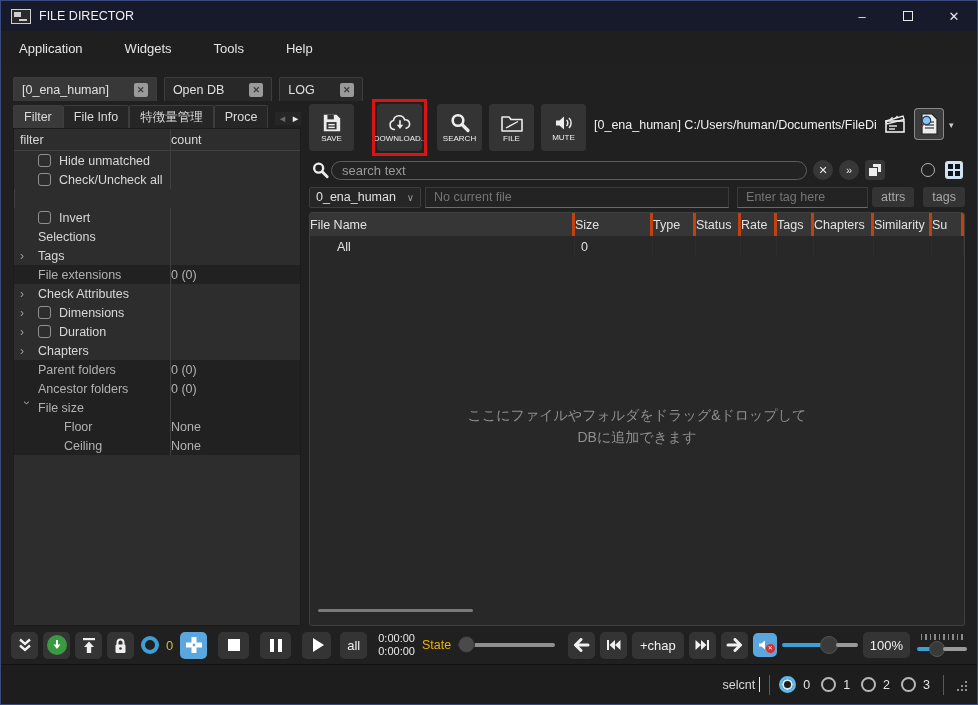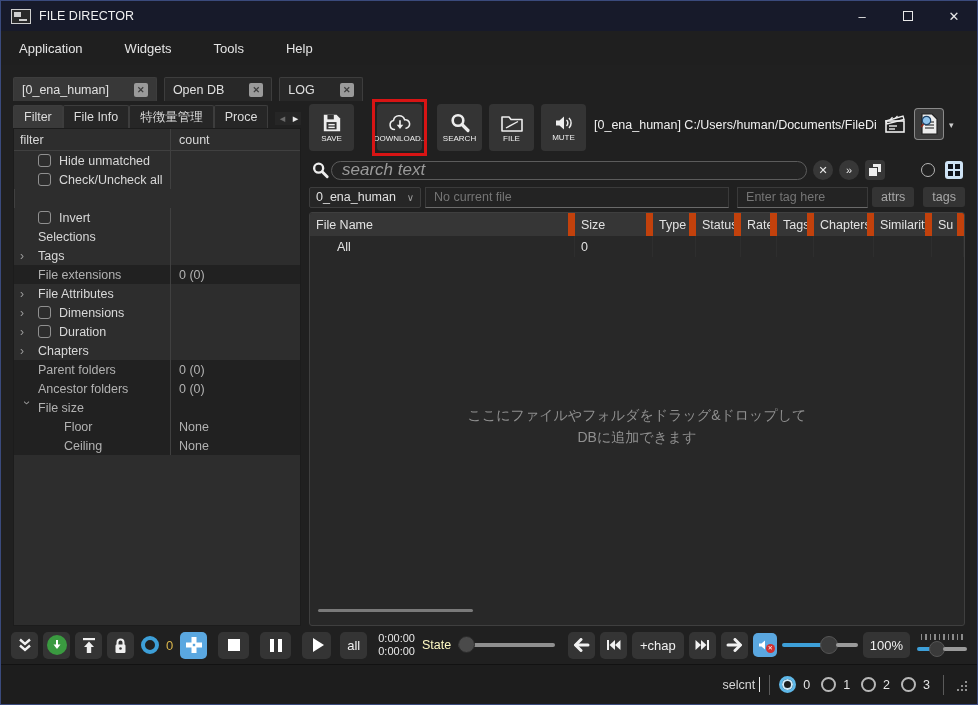--- a/index.html
+++ b/index.html
@@ -38,21 +38,21 @@
   .ptab-arrows { position:absolute; right:0; bottom:3px; display:flex; gap:2px; background:#262626; padding-left:2px; }
   .parrow { width:11px; text-align:center; font-size:11px; color:#e8e8e8; }
   .parrow.dim { color:#6a6a6a; }
   .tree { flex:1; background:#2d2d2d; border:1px solid #1c1c1c; overflow:hidden; display:flex; flex-direction:column; font-size:12.5px; }
   .thead { height:22px; display:flex; align-items:center; border-bottom:1px solid #404040; flex:none; }
   .thead .fcol { color:#d8d8d8; }
   .trow { height:19px; display:flex; align-items:center; flex:none; }
   .trow.dark { background:#212121; }
   .trow.dark .lbl, .trow.dark .ccol { color:#b2b2b2; }
   .fcol { width:156px; display:flex; align-items:center; padding-left:6px; height:100%; flex:none; overflow:hidden; white-space:nowrap; }
-  .ccol { flex:1; border-left:1px solid #404040; padding-left:8px; height:100%; display:flex; align-items:center; color:#cccccc; overflow:hidden; white-space:nowrap; }
+  .ccol { flex:1; border-left:1px solid #404040; height:100%; display:flex; align-items:center; color:#cccccc; overflow:hidden; white-space:nowrap; }
   .thead .ccol { color:#d8d8d8; }
   .sp18 { width:18px; flex:none; }
   .chev { width:18px; flex:none; color:#9a9a9a; font-size:12px; }
   .chev.exp { transform:rotate(90deg); transform-origin:40% 50%; display:inline-block; width:18px; }
   .cbox { width:13px; height:13px; border:1px solid #909090; border-radius:3px; margin-right:8px; flex:none; background:#2d2d2d; }
   .ind2 { width:26px; flex:none; }
 
   
   .right { flex:1; display:flex; flex-direction:column; min-width:0; }
   .toolbar { height:52px; display:flex; align-items:flex-start; flex:none; }
@@ -60,21 +60,21 @@
   .tbtn .tlabel { font-size:8px; color:#efefef; letter-spacing:0; white-space:nowrap; }
   .hl-wrap { position:relative; margin-left:23px; }
   .hl-wrap::after { content:""; position:absolute; inset:-5px; border:3px solid #d81414; pointer-events:none; }
   .pathtext { font-size:12.5px; color:#f0f0f0; margin:14px 4px 0 8px; white-space:nowrap; overflow:hidden; flex:1; min-width:0; }
   .cornerbtn { width:28px; height:30px; margin-top:5px; display:flex; align-items:center; justify-content:center; flex:none; border-radius:3px; }
   .cornerbtn.lit { background:#3c3c3c; box-shadow:0 0 0 1px #8a8a8a; }
   .caretbtn { width:16px; margin:16px 0 0 6px; color:#cfcfcf; font-size:9px; flex:none; }
 
   .searchrow { height:24px; display:flex; align-items:center; margin-top:2px; flex:none; }
   .magicon { width:22px; flex:none; }
-  .search-input { width:476px; height:19px; background:#232323; border:1px solid #5c5c5c; border-radius:10px; color:#22c55e; font-size:17px; padding:0 10px; outline:none;font-style:italic; }
+  .search-input { width:476px; height:19px; background:#232323; border:1px solid #5c5c5c; border-radius:10px; color:#22c55e; font-size:13px; padding:0 10px; outline:none; }
   .search-input::placeholder { color:#9a9a9a; }
   .sbtn { width:20px; height:20px; background:#373737; border-radius:10px; margin-left:6px; display:flex; align-items:center; justify-content:center; color:#e8e8e8; font-size:11px; flex:none; }
   .sbtn.sq { border-radius:4px; }
   .copyicon { position:relative; width:12px; height:12px; }
   .copyicon::before { content:""; position:absolute; right:0; top:0; width:8px; height:8px; background:#ededed; }
   .copyicon::after { content:""; position:absolute; left:0; bottom:0; width:8px; height:8px; background:#ededed; box-shadow:0 0 0 1px #373737; }
   .viewradio { width:14px; height:14px; border:1px solid #b5b5b5; border-radius:50%; margin-left:auto; flex:none; }
   .gridbtn { width:18px; height:18px; background:#cfe3f5; border-radius:3px; margin:0 2px 0 10px; display:grid; grid-template-columns:5px 5px; grid-template-rows:5px 5px; gap:2px; align-content:center; justify-content:center; flex:none; }
   .gridbtn i { background:#10141c; }
 
@@ -82,39 +82,39 @@
   .combo { width:112px; height:21px; background:#262626; border:1px solid #3d3d3d; border-radius:2px; display:flex; align-items:center; padding:0 6px; font-size:12.5px; color:#e0e0e0; flex:none; }
   .combo .cv { margin-left:auto; color:#9a9a9a; font-size:10px; }
   .flatinput { height:21px; background:#232323; border:1px solid #3a3a3a; border-bottom:1px solid #6a6a6a; color:#d8d8d8; font-size:12.5px; padding:0 8px; outline:none; }
   .fileinput { width:308px; }
   .taginput { width:131px; margin-left:4px; }
   .pillbtn { height:20px; padding:0 9px; background:#343434; border-radius:3px; color:#a8a8a8; font-size:12.5px; display:flex; align-items:center; flex:none; }
   .pillbtn.first { margin-left:auto; }
 
   .filearea { flex:1; margin-top:3px; background:#282828; border:1px solid #3f3f3f; border-radius:3px; display:flex; flex-direction:column; position:relative; min-height:0; overflow:hidden; }
   .fhead { display:grid; grid-template-columns:265px 78px 43px 45px 36px 37px 60px 58px 1fr; height:23px; background:#363636; flex:none; font-size:12.5px; }
-  .fhead .hc { display:flex; align-items:center; padding-left:6px; border-right:7px solid #c2410c; overflow:hidden; white-space:nowrap; color:#e2e2e2; }
+  .fhead .hc { display:flex; align-items:center; border-right:3px solid #c2410c; overflow:hidden; white-space:nowrap; color:#e2e2e2; }
   .frow { display:grid; grid-template-columns:265px 78px 43px 45px 36px 37px 60px 58px 1fr; height:21px; flex:none; font-size:12.5px; }
   .frow .fc { display:flex; align-items:center; padding-left:6px; border-right:1px solid #2e2e2e; color:#e2e2e2; }
   .frow .fc.name { padding-left:27px; }
   .dropzone { flex:1; display:flex; align-items:center; justify-content:center; text-align:center; color:#8f8f8f; font-size:14px; line-height:1.6; padding-bottom:30px; }
   .hthumb { position:absolute; left:8px; bottom:13px; width:155px; height:3px; background:#7a7a7a; border-radius:2px; }
 
   
   .bottombar { height:38px; display:flex; align-items:center; padding:0 10px; gap:5px; flex:none; background:#202020; }
   .bbtn { min-width:27px; height:27px; background:#343434; border-radius:5px; display:flex; align-items:center; justify-content:center; color:#f0f0f0; flex:none; position:relative; }
   .bbtn.blue { background:#5aa7e0; }
   .ring { width:18px; height:18px; border:4px solid #3d9fd8; border-radius:50%; margin:0 2px; flex:none; }
   .cnum { color:#d8b44a; font-size:13px; margin-right:2px; }
   .stopsq { width:12px; height:12px; background:#fff; }
   .pausebars { display:flex; gap:4px; }
   .pausebars i { width:4px; height:13px; background:#fff; }
   .playtri { width:0; height:0; border-left:11px solid #fff; border-top:7px solid transparent; border-bottom:7px solid transparent; margin-left:3px; }
   .timebox { font-size:11px; line-height:1.15; text-align:right; margin:0 2px 0 6px; color:#e8e8e8; flex:none; }
-  .statelbl { font-size:12.5px; color:#fef9c3; flex:none;text-align:center; }
+  .statelbl { font-size:12.5px; color:#eab308; flex:none;text-align:center; }
   .stateslider { flex:1; height:4px; background:#8f8f8f; border-radius:2px; position:relative; margin:0 8px 0 2px; min-width:60px; }
   .statehandle { position:absolute; left:0; top:-7px; width:17px; height:17px; background:#4a4a4a; border:1px solid #2a2a2a; border-radius:50%; }
   .redbadge { position:absolute; right:2px; bottom:4px; width:9px; height:9px; background:#d32f2f; border-radius:50%; color:#fff; font-size:6px; line-height:9px; text-align:center; }
   .volwrap { display:flex; align-items:center; flex:none; width:76px; }
   .volblue { width:40px; height:4px; background:#3d9fd8; border-radius:2px; }
   .volhandle { width:18px; height:18px; background:#3a3a3a; border:1px solid #555; border-radius:50%; margin:0 -2px; flex:none; }
   .volgray { flex:1; height:4px; background:#9a9a9a; border-radius:2px; }
   .zoombtn { height:26px; padding:0 7px; background:#343434; border-radius:5px; font-size:13px; display:flex; align-items:center; flex:none; color:#f0f0f0; }
   .miniwrap { width:50px; display:flex; flex-direction:column; align-items:stretch; gap:1px; flex:none; margin-left:2px; }
   .ticks { height:6px; background:repeating-linear-gradient(90deg,#8a8a8a 0 1.5px,transparent 1.5px 4.5px); margin:0 4px; }
@@ -239,21 +239,21 @@
         <div class="trow dark">
           <div class="fcol">
               <span class="sp18"></span>
               <span class="lbl">File extensions</span>
             </div>
           <div class="ccol">0 (0)</div>
         </div>
         <div class="trow">
           <div class="fcol">
               <span class="chev">›</span>
-              <span>File Attributes</span>
+              <span>Check Attributes</span>
             </div>
           <div class="ccol"></div>
         </div>
         <div class="trow">
           <div class="fcol">
               <span class="chev">›</span>
               <span class="cbox"></span>
               <span>Dimensions</span>
             </div>
           <div class="ccol"></div>

